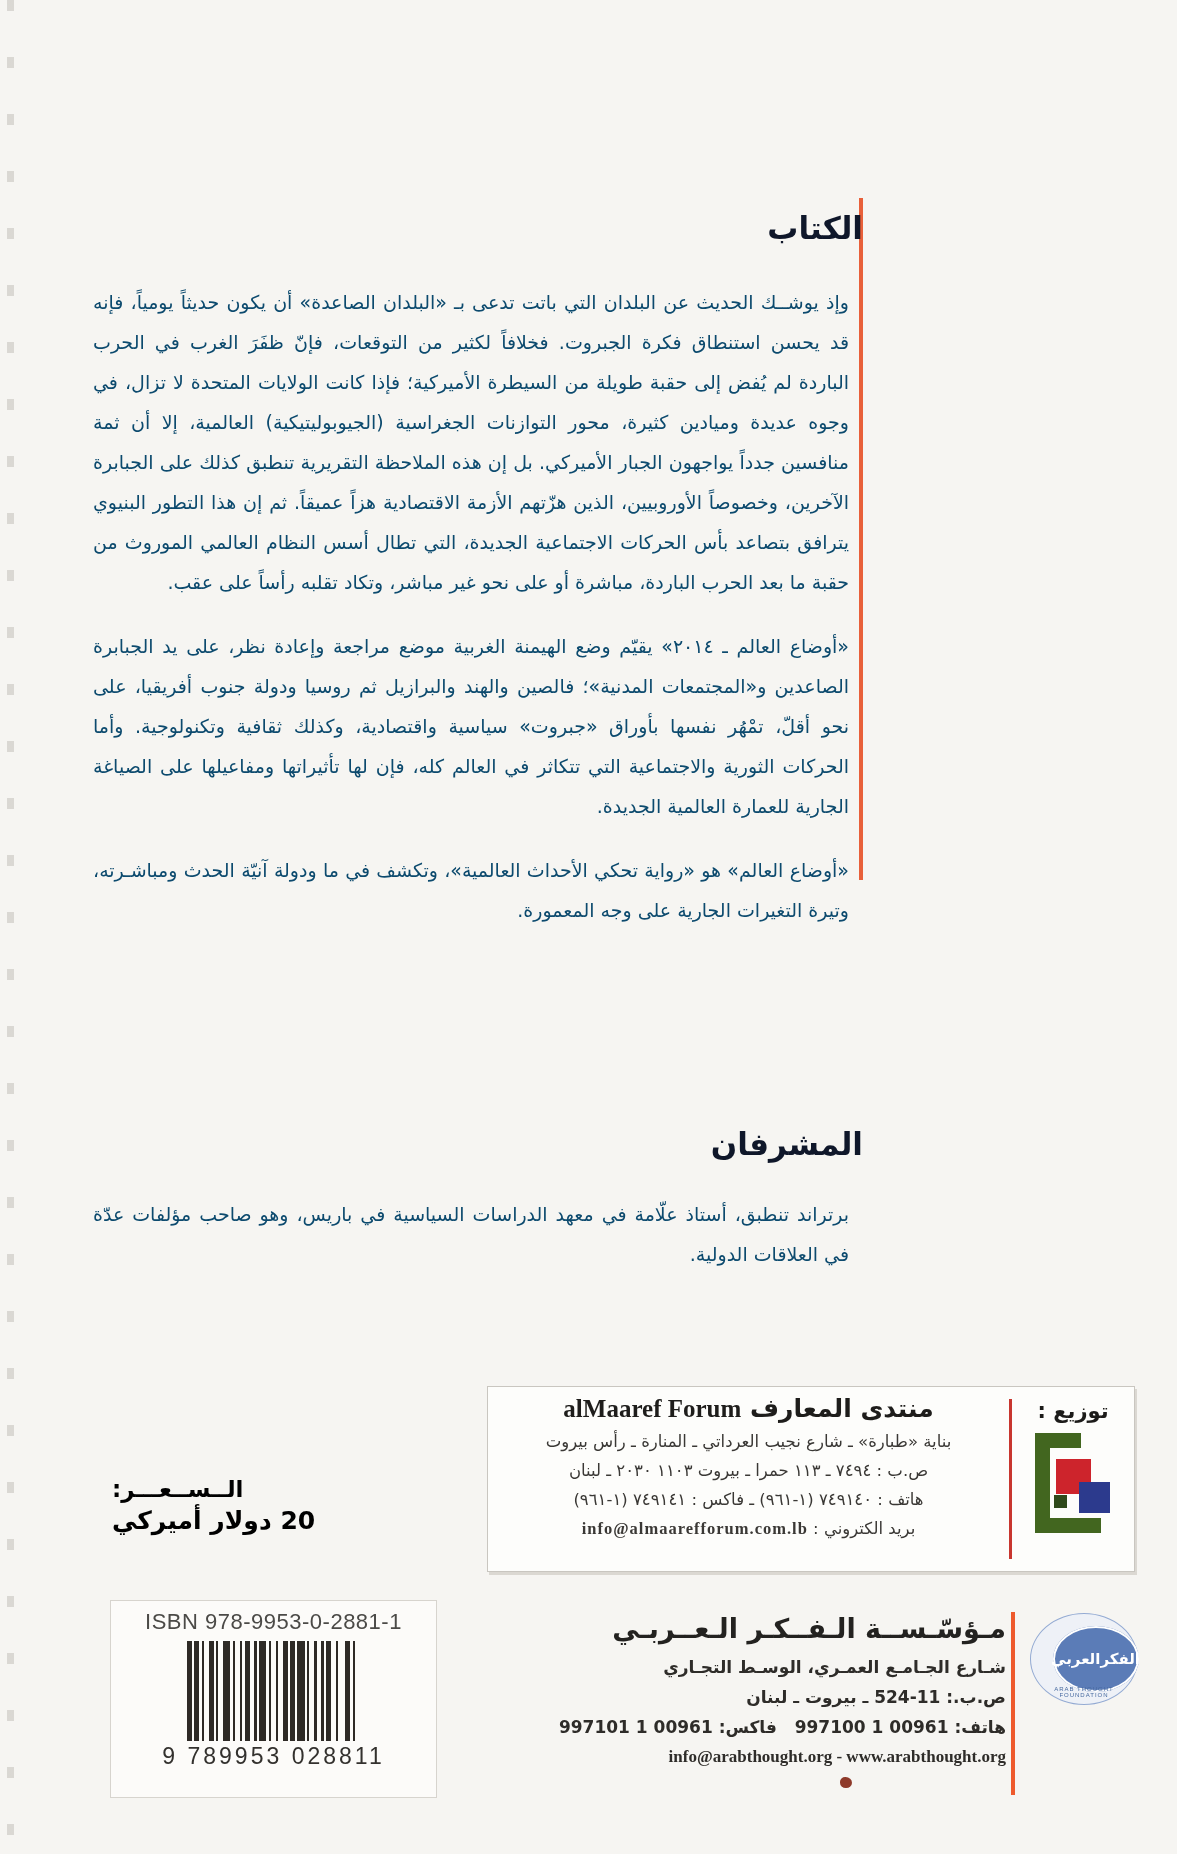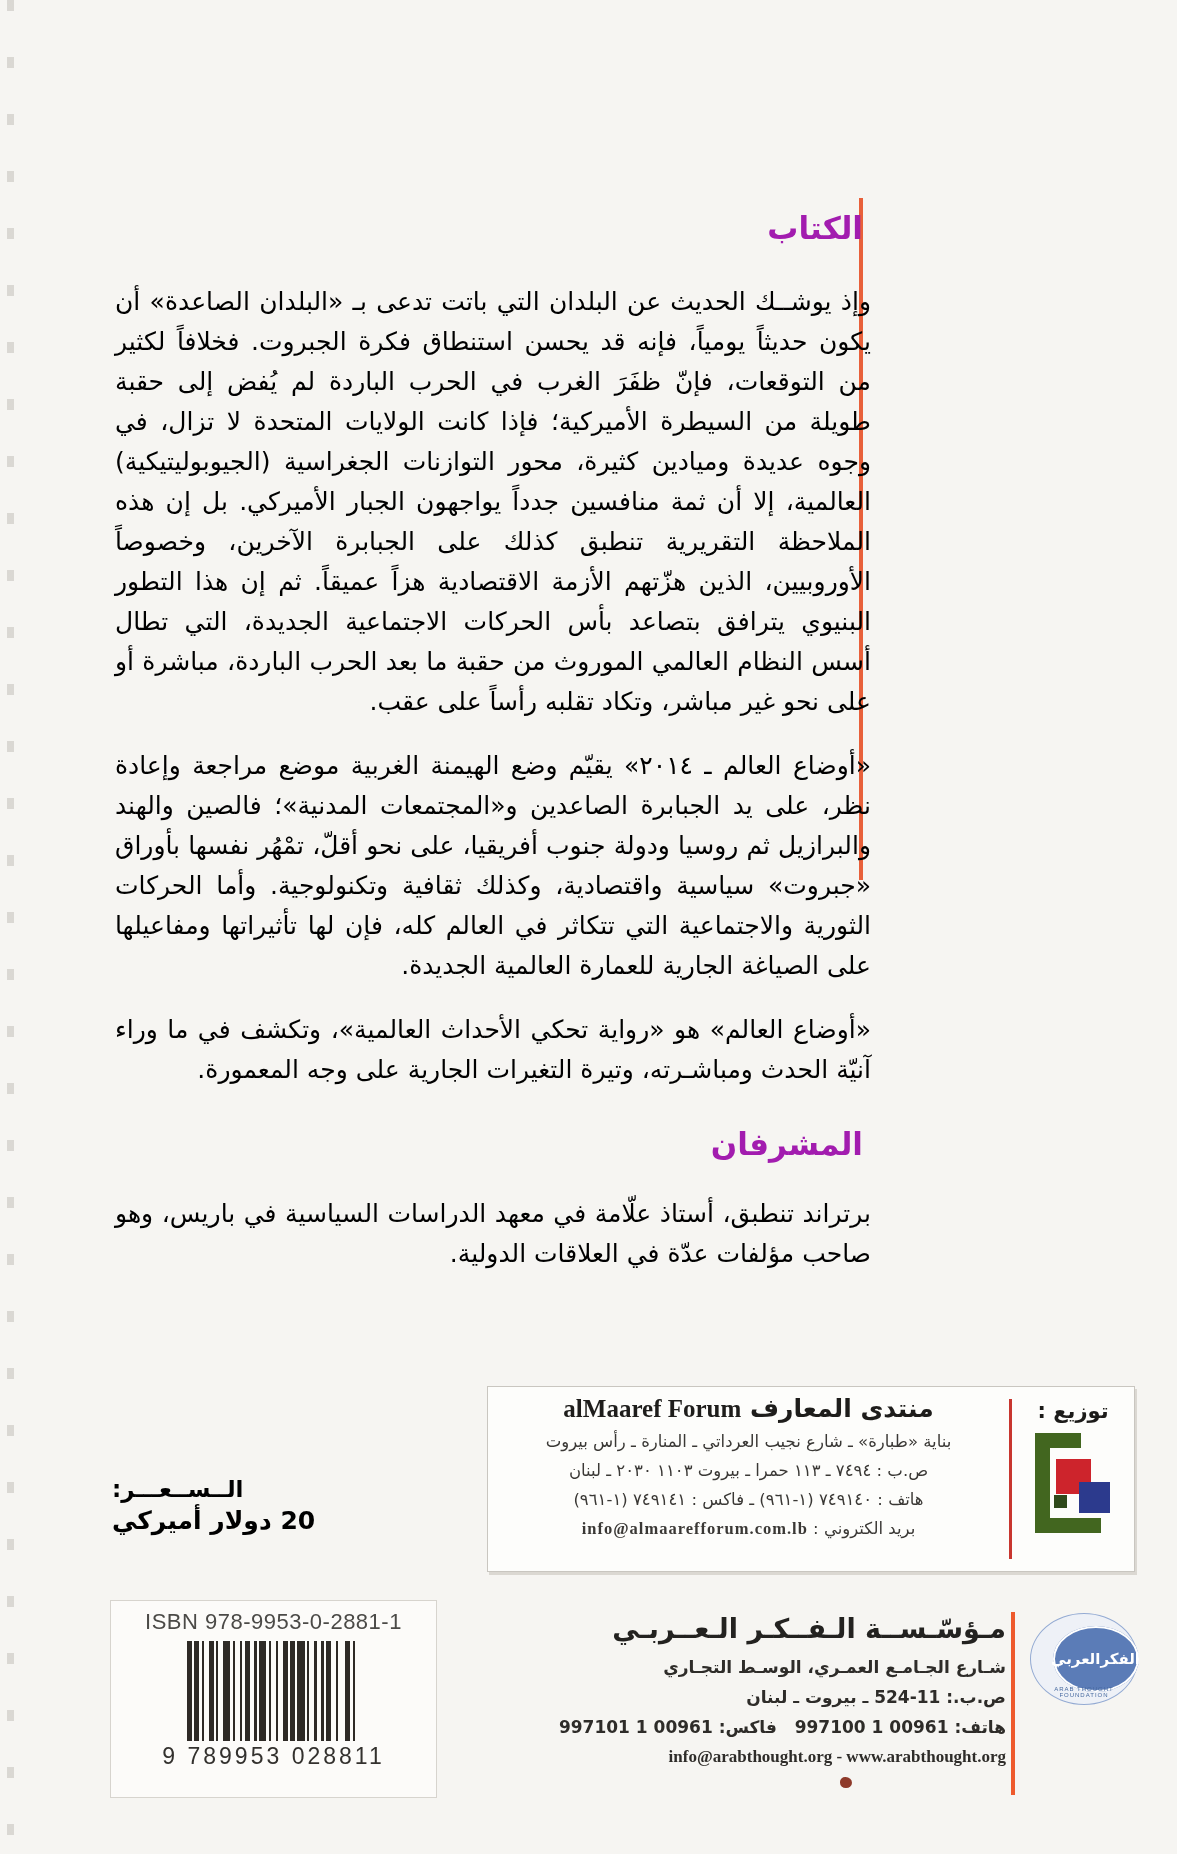--- a/index.html
+++ b/index.html
@@ -11,27 +11,27 @@
   .edge-marks{
     position:absolute;left:7px;top:0;width:7px;height:100%;
     background:repeating-linear-gradient(180deg,#c3c0ba 0 11px,transparent 11px 57px);
     opacity:.55;
   }
   .accent{position:absolute;background:#e8603a;}
   .accent.book{left:859px;top:198px;width:4px;height:682px;}
   .accent.pub{left:1011px;top:1612px;width:4px;height:183px;background:#ee5a2d;}
   .heading{
     position:absolute;direction:rtl;text-align:right;
-    font-weight:bold;font-size:31px;color:#a21caf;letter-spacing:0;
+    font-weight:bold;font-size:31px;color:#0f172a;letter-spacing:0;
   }
   .heading.book{top:210px;right:314px;}
   .heading.sup{top:1126px;right:314px;}
   .text-col{
-    position:absolute;right:306px;width:756px;direction:rtl;
-    text-align:justify;color:#000000;font-size:25px;line-height:40px;
+    position:absolute;right:328px;width:756px;direction:rtl;
+    text-align:justify;color:#0c4a6e;font-size:19px;line-height:40px;
   }
   .text-col.book{top:282px;}
   .text-col.sup{top:1194px;}
   .text-col p{margin:0 0 24px 0;}
   
   .dist-box{
     position:absolute;left:487px;top:1386px;width:648px;height:186px;
     background:#fdfdfb;border:1px solid #c9c6c0;box-shadow:2px 3px 0 #dbd8d2;
     display:flex;box-sizing:border-box;
   }
@@ -103,21 +103,21 @@
 
 <div class="page">
 
   <div class="edge-marks"></div>
 
   <div class="accent book"></div>
   <div class="heading book">الكتاب</div>
   <div class="text-col book">
     <p>وإذ يوشــك الحديث عن البلدان التي باتت تدعى بـ «البلدان الصاعدة» أن يكون حديثاً يومياً، فإنه قد يحسن استنطاق فكرة الجبروت. فخلافاً لكثير من التوقعات، فإنّ ظفَرَ الغرب في الحرب الباردة لم يُفض إلى حقبة طويلة من السيطرة الأميركية؛ فإذا كانت الولايات المتحدة لا تزال، في وجوه عديدة وميادين كثيرة، محور التوازنات الجغراسية (الجيوبوليتيكية) العالمية، إلا أن ثمة منافسين جدداً يواجهون الجبار الأميركي. بل إن هذه الملاحظة التقريرية تنطبق كذلك على الجبابرة الآخرين، وخصوصاً الأوروبيين، الذين هزّتهم الأزمة الاقتصادية هزاً عميقاً. ثم إن هذا التطور البنيوي يترافق بتصاعد بأس الحركات الاجتماعية الجديدة، التي تطال أسس النظام العالمي الموروث من حقبة ما بعد الحرب الباردة، مباشرة أو على نحو غير مباشر، وتكاد تقلبه رأساً على عقب.</p>
     <p>«أوضاع العالم ـ ٢٠١٤» يقيّم وضع الهيمنة الغربية موضع مراجعة وإعادة نظر، على يد الجبابرة الصاعدين و«المجتمعات المدنية»؛ فالصين والهند والبرازيل ثم روسيا ودولة جنوب أفريقيا، على نحو أقلّ، تمْهُر نفسها بأوراق «جبروت» سياسية واقتصادية، وكذلك ثقافية وتكنولوجية. وأما الحركات الثورية والاجتماعية التي تتكاثر في العالم كله، فإن لها تأثيراتها ومفاعيلها على الصياغة الجارية للعمارة العالمية الجديدة.</p>
-    <p>«أوضاع العالم» هو «رواية تحكي الأحداث العالمية»، وتكشف في ما وراء آنيّة الحدث ومباشـرته، وتيرة التغيرات الجارية على وجه المعمورة.</p>
+    <p>«أوضاع العالم» هو «رواية تحكي الأحداث العالمية»، وتكشف في ما ودولة آنيّة الحدث ومباشـرته، وتيرة التغيرات الجارية على وجه المعمورة.</p>
   </div>
 
   <div class="heading sup">المشرفان</div>
   <div class="text-col sup">
     <p>برتراند تنطبق، أستاذ علّامة في معهد الدراسات السياسية في باريس، وهو صاحب مؤلفات عدّة في العلاقات الدولية.</p>
   </div>
 
   <div class="dist-box">
     <div class="dist-content">
       <div class="dist-header">

